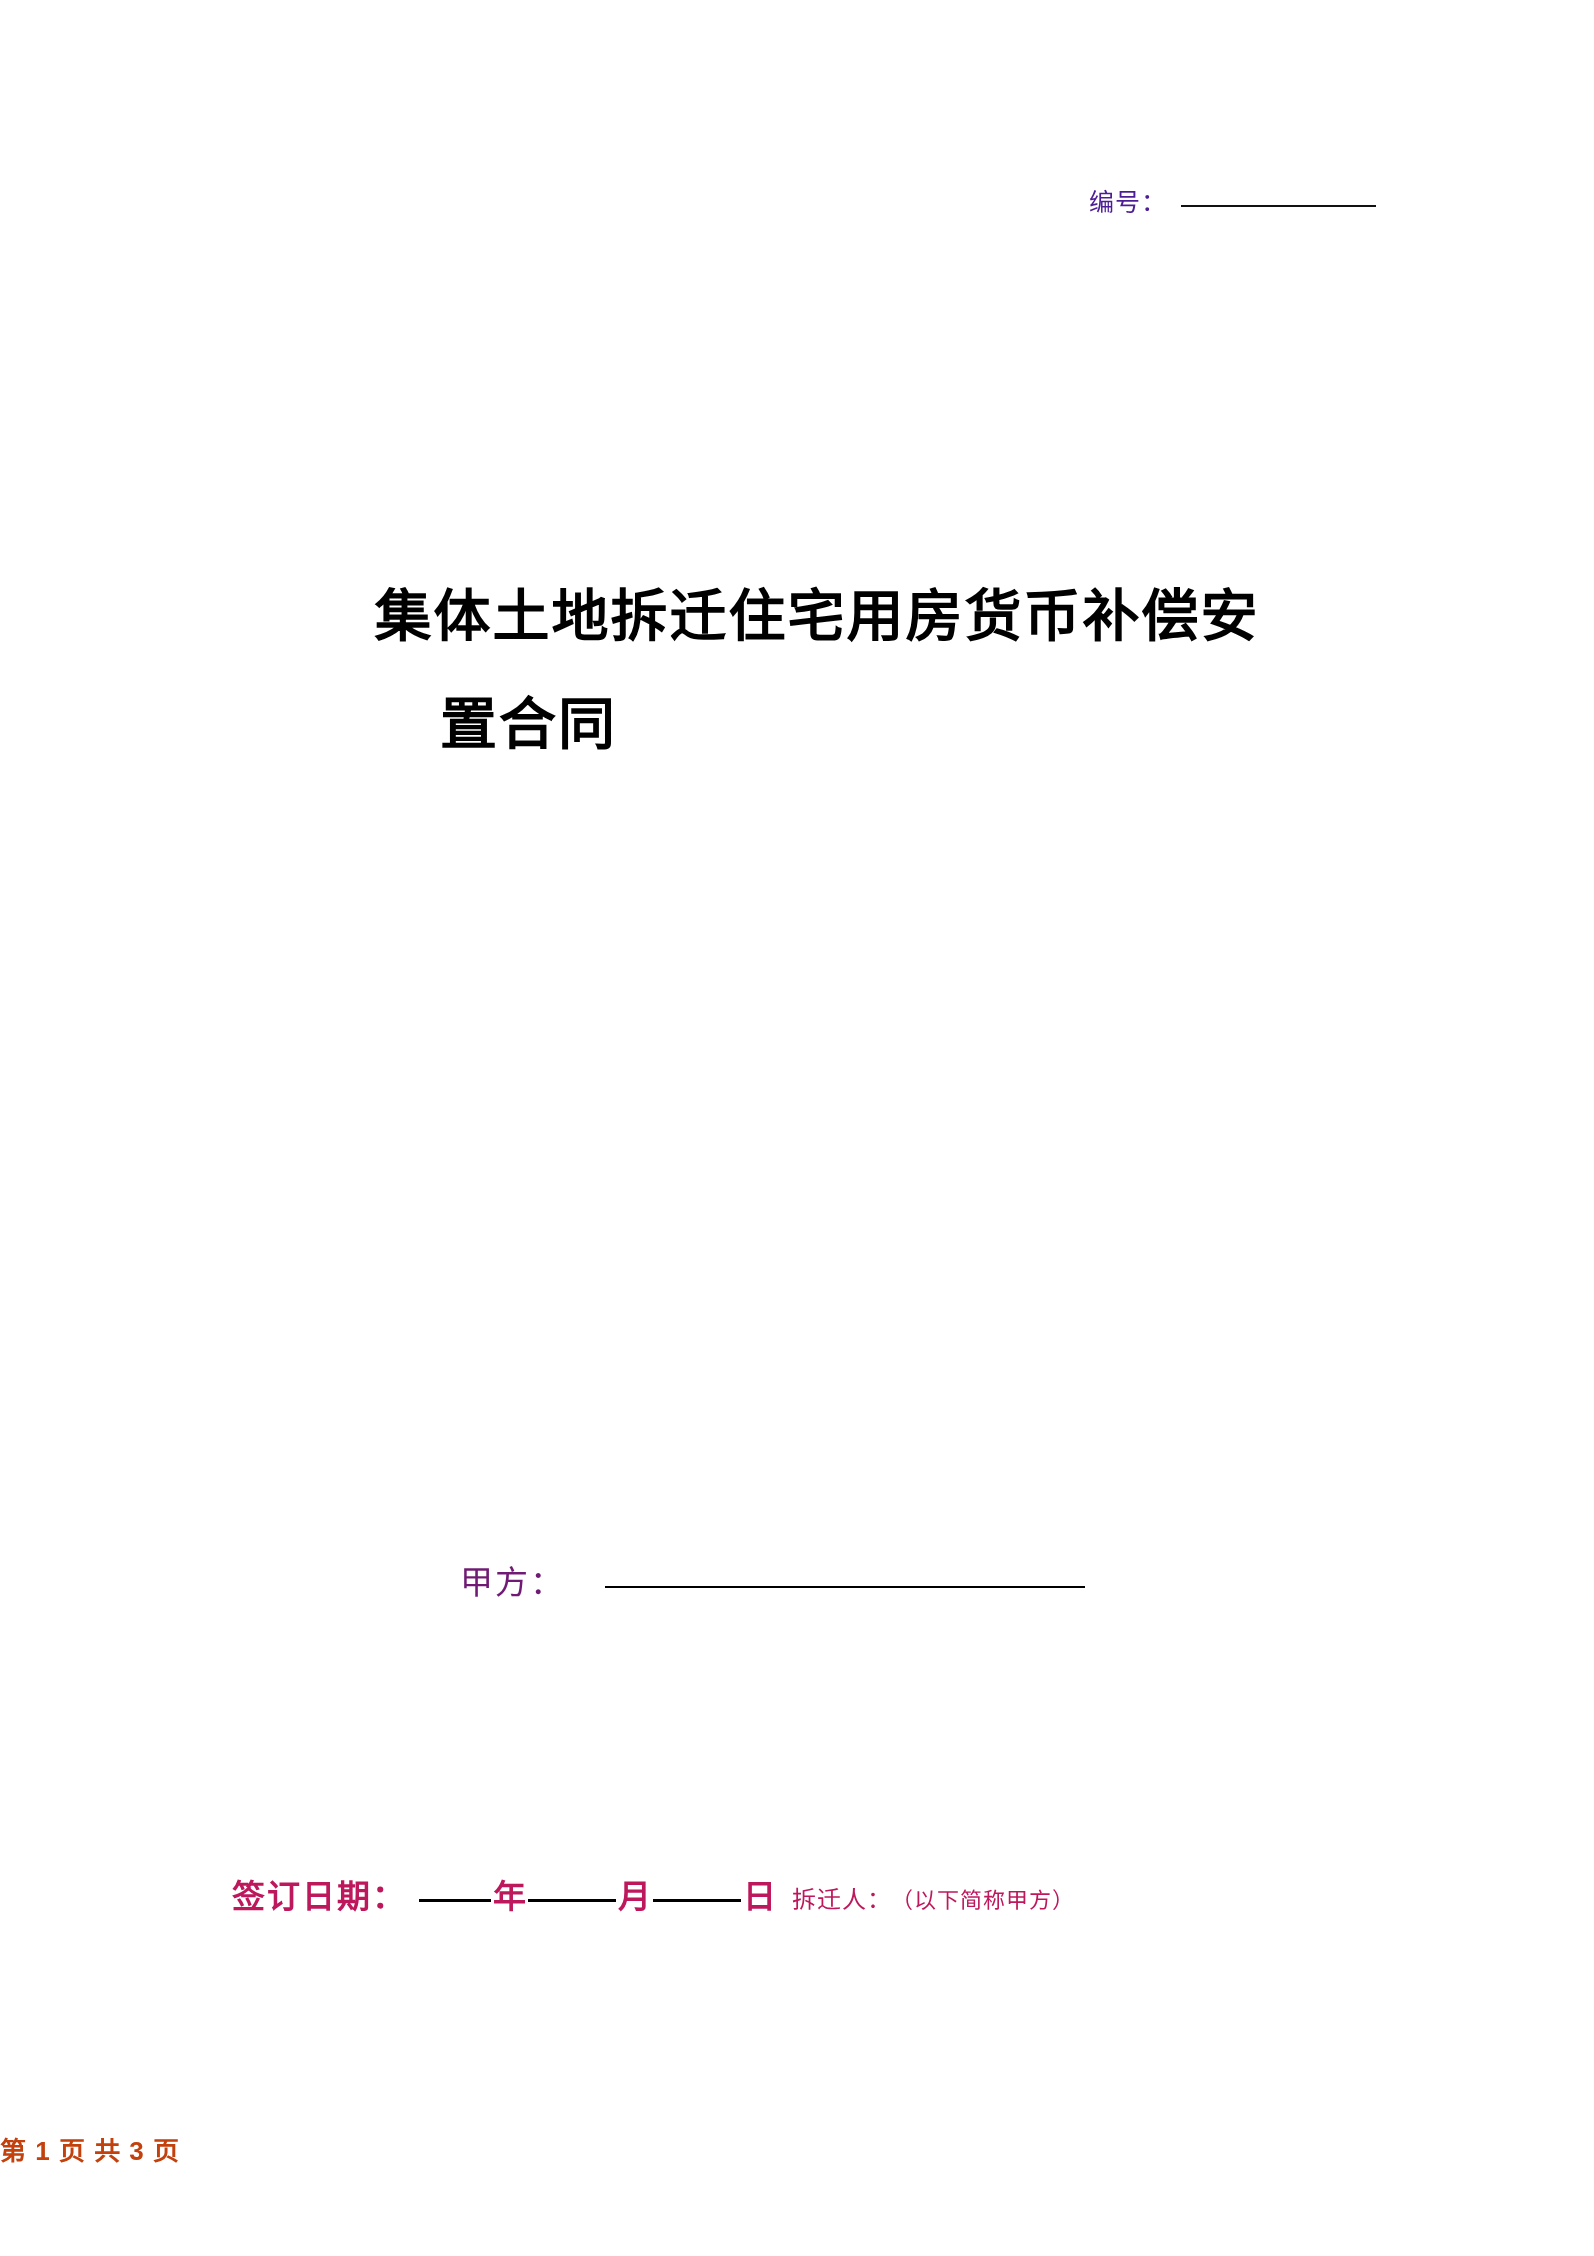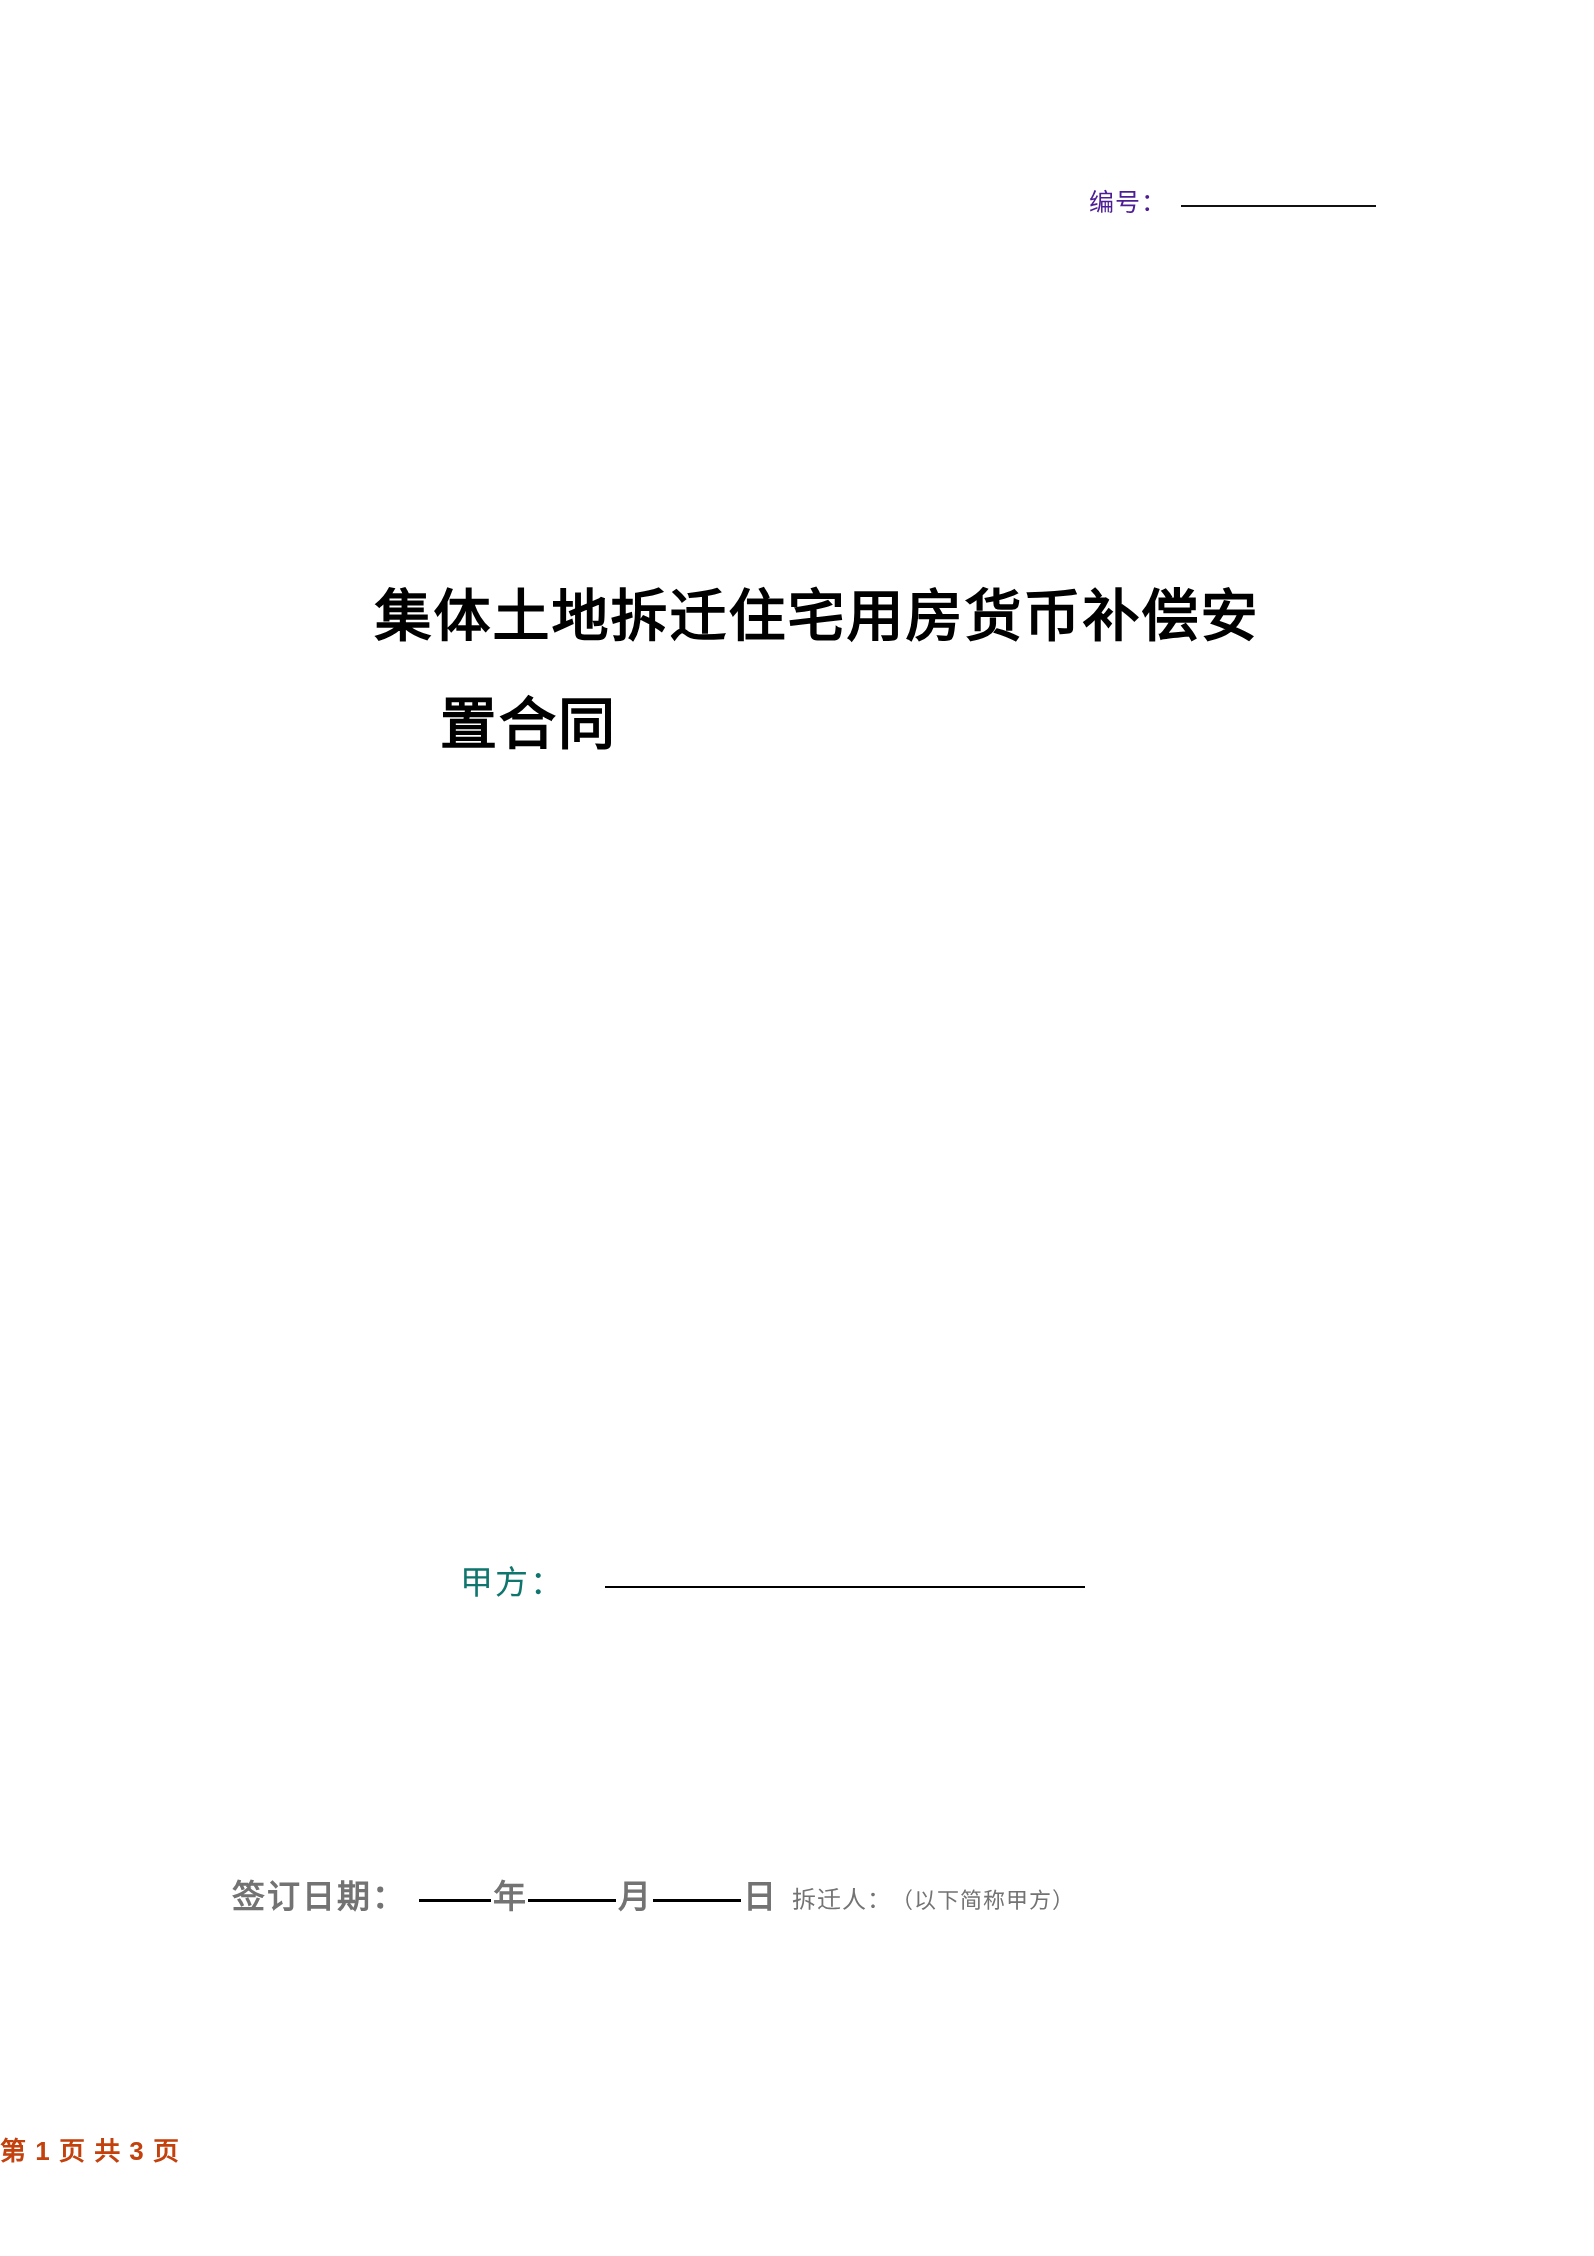--- a/index.html
+++ b/index.html
@@ -63,41 +63,41 @@
   .parties {
     position: absolute;
     top: 1560px;
     left: 460px;
   }
   .party-row {
     font-size: 33px;
     line-height: 46px;
     margin-bottom: 94px;
     white-space: nowrap;
-    color: #0f766e;
+    color: #701a75;
   }
   .party-row .plabel {
     display: inline-block;
     letter-spacing: 2px;
   }
   .party-row .pblank {
     display: inline-block;
     width: 480px;
     border-bottom: 2px solid #000;
     margin-left: 40px;
     vertical-align: 6px;
   }
 
   
   .sign-line {
     position: absolute;
     top: 1870px;
     left: 232px;
     white-space: nowrap;
-    color: #737373;
+    color: #be185d;
   }
   .sign-line .sd-label {
     font-size: 33px;
     font-weight: bold;
     letter-spacing: 2px;
   }
   .sign-line .u1 {
     display: inline-block;
     width: 72px;
     border-bottom: 3px solid #000;

